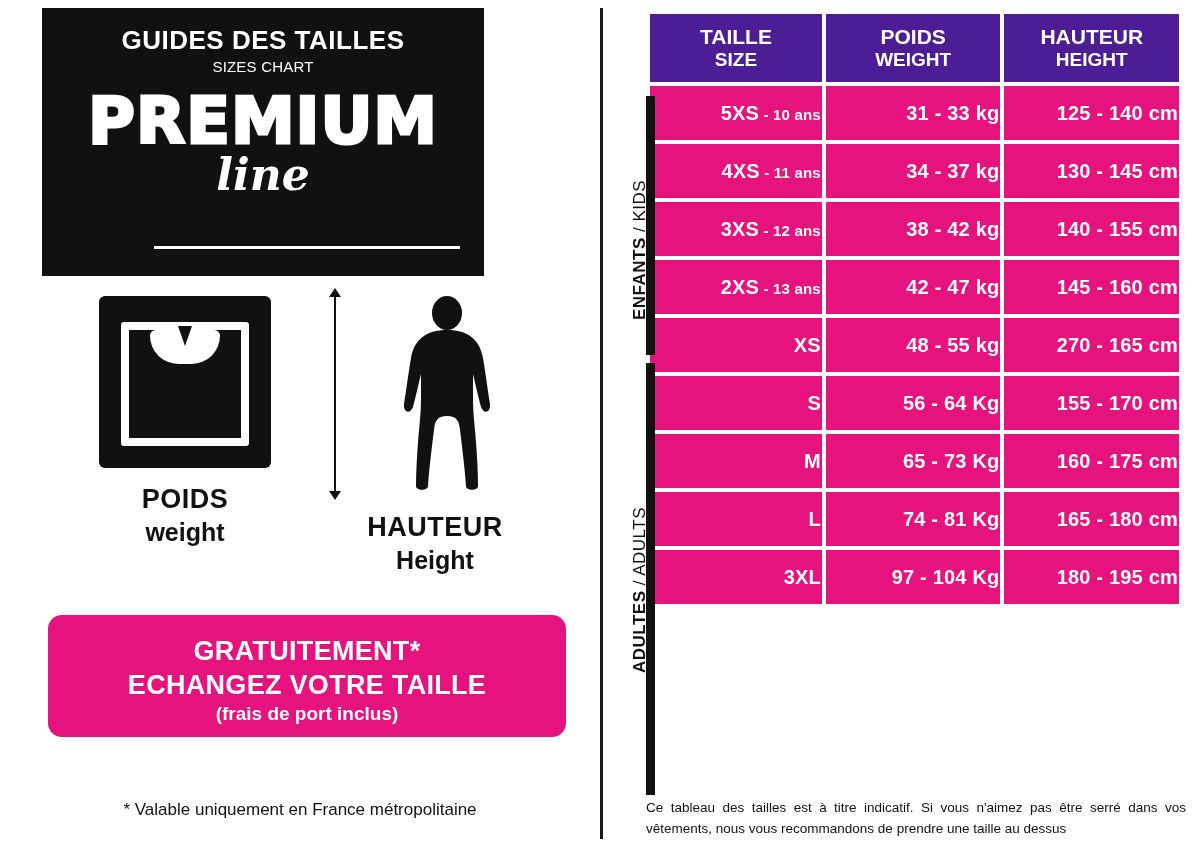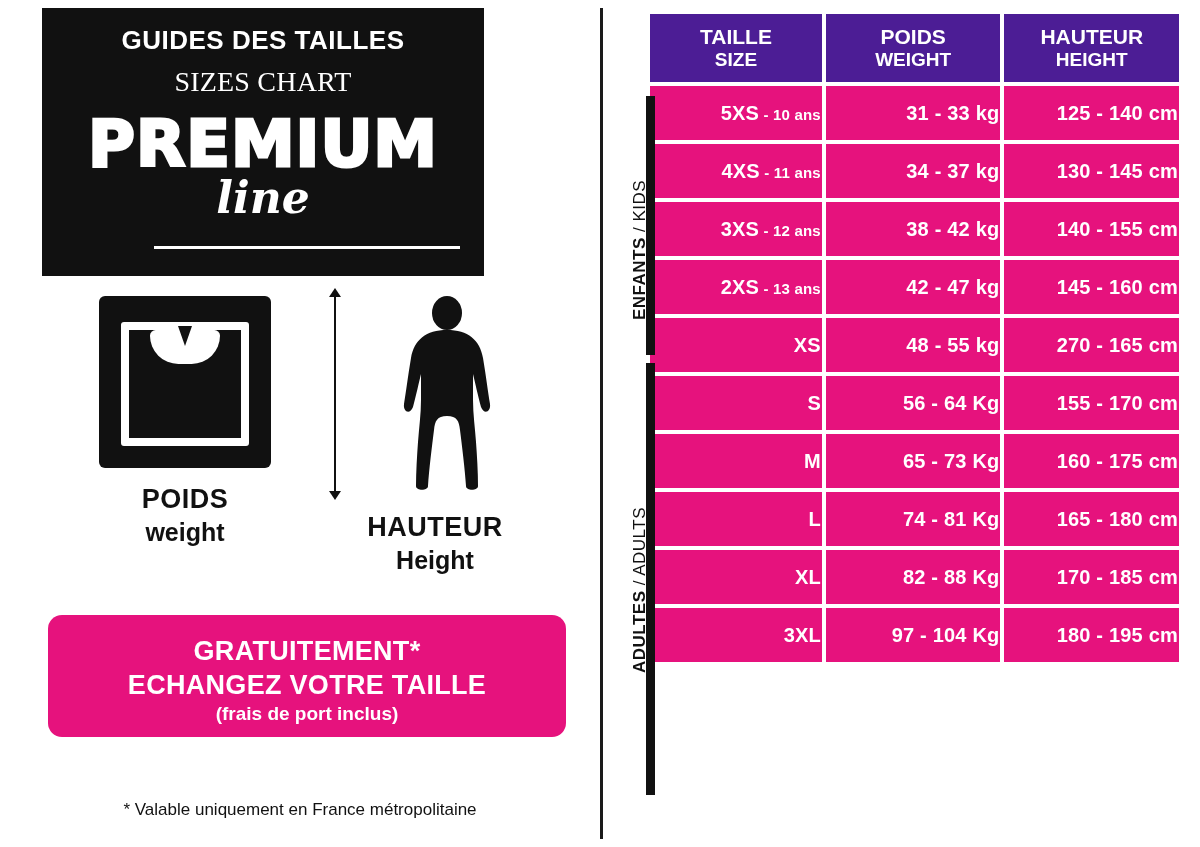--- a/index.html
+++ b/index.html
@@ -52,25 +52,24 @@
     box-sizing: border-box;
     padding-top: 18px;
   }
   .hero-title {
     font-size: 26px;
     font-weight: bold;
     letter-spacing: 0.5px;
     line-height: 1.15;
   }
   .hero-sub {
-    font-size: 28px;
+    font-size: 15px;
     font-weight: normal;
     letter-spacing: 0.2px;
-    margin-top: 10px;
-    font-family: Liberation Serif, serif;
+    margin-top: 2px;
   }
   .logo-wrap {
     margin-top: 14px;
     position: relative;
     height: 170px;
   }
   .logo-premium {
     font-family: "DejaVu Sans", sans-serif;
     font-size: 64px;
     font-weight: bold;
@@ -433,27 +432,23 @@
               <td><span>M</span></td>
               <td>65 - 73 Kg</td>
               <td>160 - 175 cm</td>
             </tr>
             <tr>
               <td><span>L</span></td>
               <td>74 - 81 Kg</td>
               <td>165 - 180 cm</td>
             </tr>
             <tr>
-              <td><span>XL</span></td>
-              <td>82 - 88 Kg</td>
-              <td>170 - 185 cm</td>
-            </tr>
-            <tr>
               <td><span>3XL</span></td>
               <td>97 - 104 Kg</td>
               <td>180 - 195 cm</td>
             </tr>
           </tbody>
       </table>
     </div>
 
+    <div class="footnote-right">Ce tableau des tailles est à titre indicatif. Si vous n'aimez pas être serré dans vos vêtements, nous vous recommandons de prendre une taille au dessus</div>
   </div>
 </div>
 
 </body></html>

